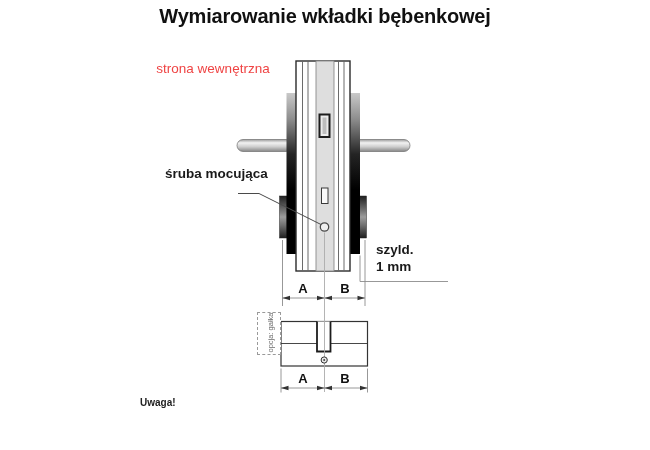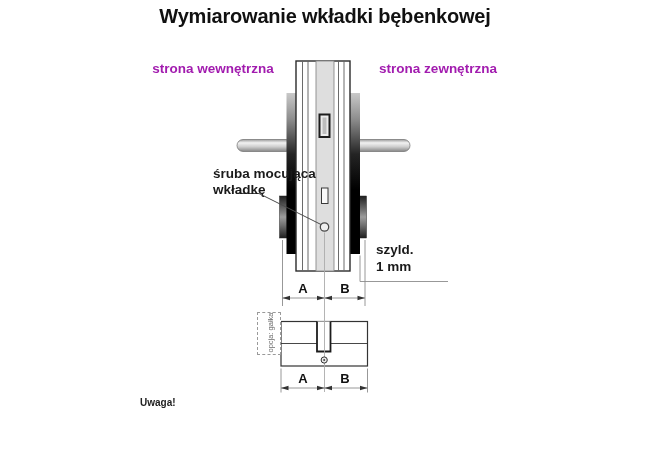--- a/index.html
+++ b/index.html
@@ -6,22 +6,22 @@
   #stage{
     position:relative;width:524px;height:450px;background:#fff;overflow:hidden;
     font-family:"Liberation Sans", sans-serif;color:#1a1a1a;border-radius:23px;
   }
   #diagram-svg{position:absolute;left:0;top:0;}
   .abs{position:absolute;}
   .page-title{
     left:0;top:5px;width:650px;text-align:center;
     font-size:20px;font-weight:bold;letter-spacing:-0.2px;color:#111;
   }
-  .side-label{font-size:13.5px;font-weight:bold;color:#a21caf;white-space:nowrap;}
-  .screw-label{left:165px;top:166px;font-size:13.5px;font-weight:bold;line-height:16px;color:#1a1a1a;margin-left:48px;}
+  .side-label{font-size:13.5px;font-weight:normal;color:#ef4444;white-space:nowrap;}
+  .screw-label{left:165px;top:166px;font-size:13.5px;font-weight:bold;line-height:16px;color:#1a1a1a;}
   .max-label{left:376px;top:241px;font-size:13.5px;font-weight:bold;line-height:17px;color:#1a1a1a;}
   .dim-label{width:22px;text-align:center;font-size:13px;font-weight:bold;color:#111;}
   .knob-box{
     left:257px;top:312px;width:22px;height:41px;
     border:1px dashed #9a9a9a;background:#fff;
   }
   .knob-text{
     position:absolute;left:-11px;top:15px;width:46px;
     transform:rotate(-90deg);transform-origin:center;
     font-size:7.5px;color:#6d6d6d;white-space:nowrap;text-align:center;
@@ -115,25 +115,23 @@
       <polygon points="281,388 288.5,385.7 288.5,390.3"></polygon>
       <polygon points="324.5,388 317,385.7 317,390.3"></polygon>
       <polygon points="324.5,388 332,385.7 332,390.3"></polygon>
       <polygon points="367.5,388 360,385.7 360,390.3"></polygon>
     </g>
   </svg>
 
   <div class="abs page-title">Wymiarowanie wkładki bębenkowej</div>
 
   <div class="abs side-label" style="left:143px;top:61px;width:140px;text-align:center;">strona wewnętrzna</div>
-  <div class="abs side-label" style="left:368px;top:61px;width:140px;text-align:center;">strona zewnętrzna</div>
 
   <div class="abs screw-label">
     <div>śruba mocująca</div>
-    <div>wkładkę</div>
   </div>
 
   <div class="abs max-label">
     <div>szyld.</div>
     <div>1 mm</div>
   </div>
 
   <div class="abs dim-label" style="left:292px;top:281px;">A</div>
   <div class="abs dim-label" style="left:334px;top:281px;">B</div>
 

